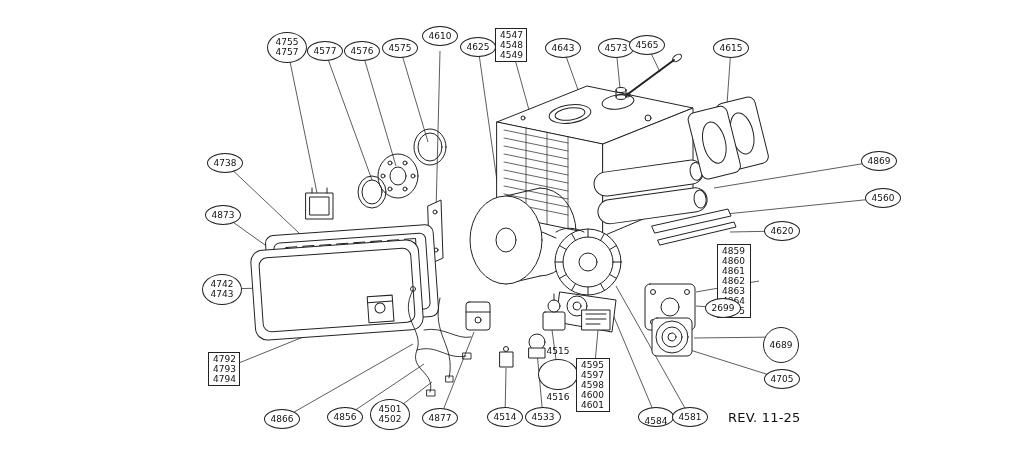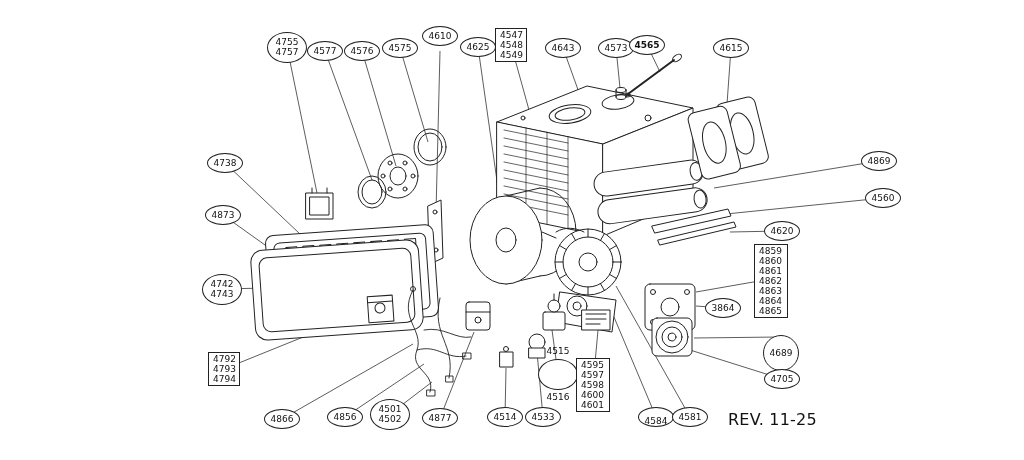--- a/index.html
+++ b/index.html
@@ -8,21 +8,21 @@
     font-family:"DejaVu Sans","Liberation Sans",sans-serif;color:#111;
   }
   svg.art{position:absolute;left:0;top:0;width:1024px;height:460px;}
   .callout{
     position:absolute;box-sizing:border-box;background:#fff;border:1px solid #222;
     display:flex;flex-direction:column;align-items:center;justify-content:center;
     font-size:9px;line-height:1.12;z-index:3;white-space:nowrap;
   }
   .callout.ellipse{border-radius:50%;}
   .callout.box{border-radius:0;align-items:flex-start;padding-left:4px;}
-  .rev{position:absolute;z-index:3;font-size:16px;letter-spacing:.2px;}
+  .rev{position:absolute;z-index:3;font-size:13px;letter-spacing:.2px;}
 </style>
 </head>
 <body>
 
 <div class="stage">
 
   <svg class="art" viewBox="0 0 1024 460">
 
     <g stroke="#333" stroke-width="0.8">
         <line x1="287" y1="47" x2="318" y2="198"></line>
@@ -295,21 +295,21 @@
       <span>4547</span>
       <span>4548</span>
       <span>4549</span>
     </div>
     <div class="callout ellipse" style="left: 545px; top: 38px; width: 36px; height: 20px;">
       <span>4643</span>
     </div>
     <div class="callout ellipse" style="left: 598px; top: 38px; width: 36px; height: 20px;">
       <span>4573</span>
     </div>
-    <div class="callout ellipse" style="left: 629px; top: 35px; width: 36px; height: 20px; font-weight: bold;">
+    <div class="callout ellipse" style="left: 629px; top: 35px; width: 36px; height: 20px;">
       <span>4565</span>
     </div>
     <div class="callout ellipse" style="left: 713px; top: 38px; width: 36px; height: 20px;">
       <span>4615</span>
     </div>
     <div class="callout ellipse" style="left: 207px; top: 153px; width: 36px; height: 20px;">
       <span>4738</span>
     </div>
     <div class="callout ellipse" style="left: 205px; top: 205px; width: 36px; height: 20px;">
       <span>4873</span>
@@ -325,33 +325,33 @@
     </div>
     <div class="callout ellipse" style="left: 861px; top: 151px; width: 36px; height: 20px;">
       <span>4869</span>
     </div>
     <div class="callout ellipse" style="left: 865px; top: 188px; width: 36px; height: 20px;">
       <span>4560</span>
     </div>
     <div class="callout ellipse" style="left: 764px; top: 221px; width: 36px; height: 20px;">
       <span>4620</span>
     </div>
-    <div class="callout box" style="left: 754px; top: 244px; width: 34px; height: 74px;">
+    <div class="callout box" style="left: 717px; top: 244px; width: 34px; height: 74px;">
       <span>4859</span>
       <span>4860</span>
       <span>4861</span>
       <span>4862</span>
       <span>4863</span>
       <span>4864</span>
       <span>4865</span>
     </div>
     <div class="callout ellipse" style="left: 705px; top: 298px; width: 36px; height: 20px;">
-      <span>3864</span>
-    </div>
-    <div class="callout ellipse" style="left: 763px; top: 335px; width: 36px; height: 36px;">
+      <span>2699</span>
+    </div>
+    <div class="callout ellipse" style="left: 763px; top: 327px; width: 36px; height: 36px;">
       <span>4689</span>
     </div>
     <div class="callout ellipse" style="left: 764px; top: 369px; width: 36px; height: 20px;">
       <span>4705</span>
     </div>
     <div class="callout ellipse" style="left: 264px; top: 409px; width: 36px; height: 20px;">
       <span>4866</span>
     </div>
     <div class="callout ellipse" style="left: 327px; top: 407px; width: 36px; height: 20px;">
       <span>4856</span>

